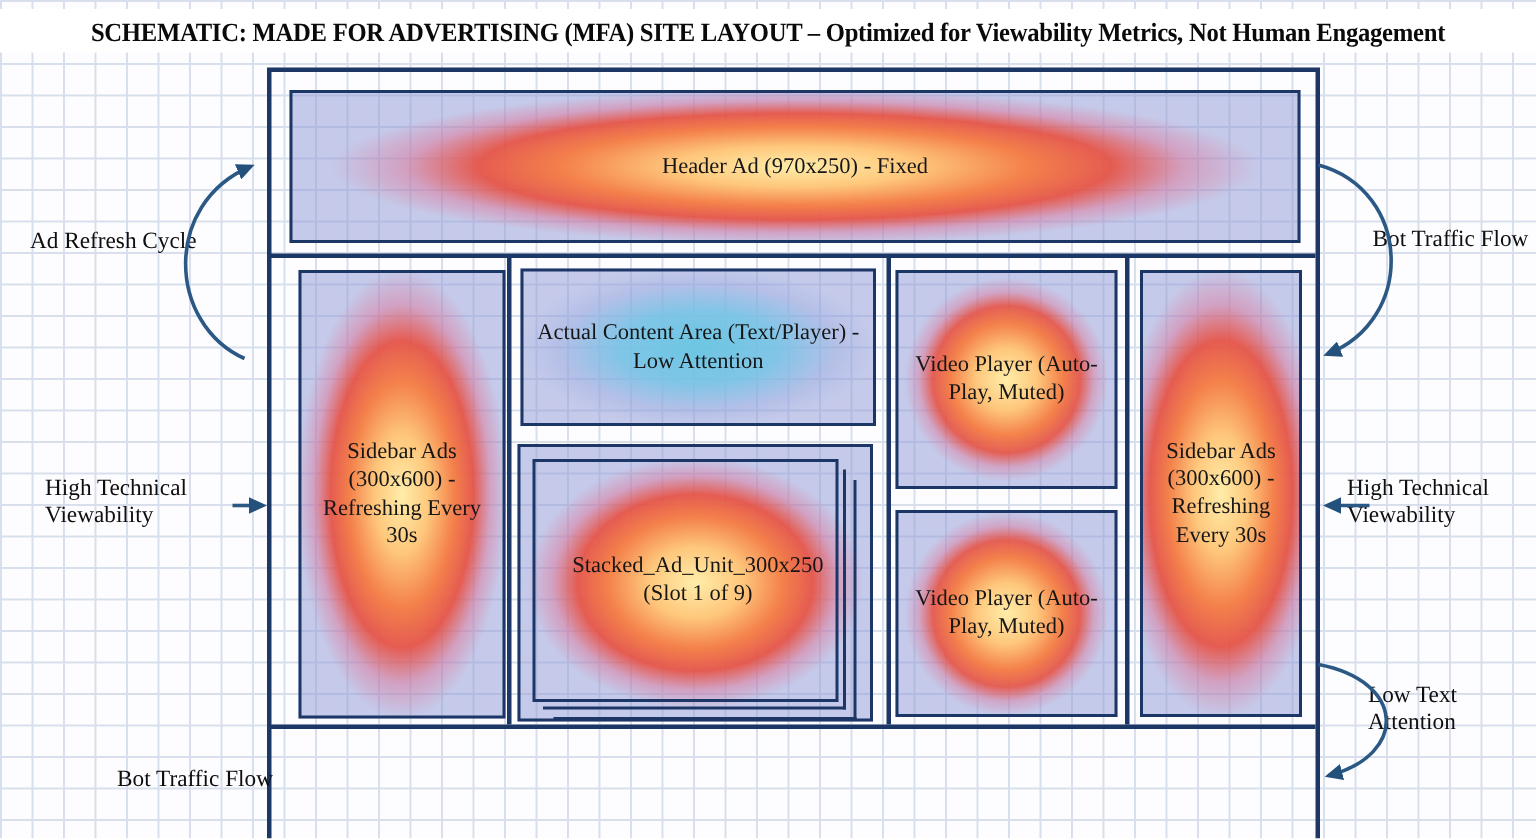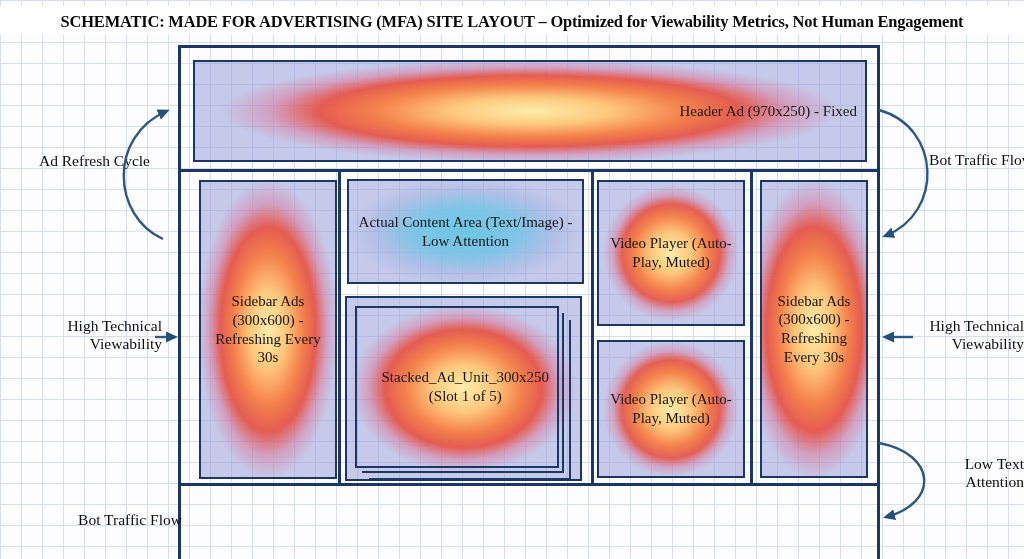--- a/index.html
+++ b/index.html
@@ -16,21 +16,21 @@
   .page-title{
     position:absolute;left:0;top:7px;width:1024px;height:28px;line-height:28px;
     text-align:center;font-weight:bold;font-size:17.5px;color:#0a0a0a;
     transform:scaleX(0.94);transform-origin:50% 50%;letter-spacing:-0.2px;white-space:nowrap;
   }
   .wrapper{position:absolute;left:178px;top:45px;width:696px;height:530px;border:3px solid #1c3766;}
   .divider{position:absolute;background:#1c3766;}
   .heatbox{
     position:absolute;border:2px solid #1c3766;
     background-color:rgba(141,152,214,0.5);
-    display:flex;align-items:center;justify-content:flex-end;
+    display:flex;align-items:center;justify-content:center;
   }
   .heat{position:absolute;left:0;top:0;right:0;bottom:0;pointer-events:none;}
   .heat-header{background:radial-gradient(ellipse 310px 52px at 50% 50%,
       #ffeda9 0%,#fec77c 26%,#f4814b 50%,rgba(233,77,60,0.88) 68%,rgba(226,110,145,0.45) 84%,rgba(160,150,215,0) 100%);}
   .heat-side{background:radial-gradient(ellipse 70px 150px at 50% 50%,
       #ffeda9 0%,#fec77c 26%,#f4814b 50%,rgba(233,77,60,0.88) 68%,rgba(226,110,145,0.45) 84%,rgba(160,150,215,0) 100%);}
   .heat-stack{background:radial-gradient(ellipse 112px 84px at 50% 50%,
       #ffeda9 0%,#fec77c 28%,#f4814b 52%,rgba(233,77,60,0.88) 70%,rgba(226,110,145,0.45) 85%,rgba(160,150,215,0) 100%);}
   .heat-video{background:radial-gradient(circle 68px at 50% 50%,
       #ffeda9 0%,#fec77c 30%,#f4814b 55%,rgba(233,77,60,0.85) 72%,rgba(226,110,145,0.4) 86%,rgba(160,150,215,0) 100%);}
@@ -39,21 +39,21 @@
   .heat-content{background:radial-gradient(ellipse 118px 54px at 50% 50%,
       rgba(104,198,226,0.95) 0%,rgba(116,196,230,0.85) 45%,rgba(150,172,226,0.35) 78%,rgba(160,150,215,0) 100%);}
   .box-label{
     position:relative;z-index:3;font-size:15px;line-height:1.24;color:#161616;
     text-align:center;padding:0 8px;
   }
   .card{position:absolute;border:2px solid #1c3766;background:transparent;}
   .card-edge{position:absolute;border-right:2px solid #1c3766;border-bottom:2px solid #1c3766;background:transparent;}
   .card-front{display:flex;align-items:center;justify-content:flex-end;}
   .ann{
-    position:absolute;font-size:15.5px;line-height:1.18;color:#0e0e0e;text-align:right;
+    position:absolute;font-size:15.5px;line-height:1.18;color:#0e0e0e;text-align:left;
   }
   .arrow-layer{position:absolute;left:0;top:0;width:1024px;height:559px;pointer-events:none;}
 </style>
 </head>
 <body>
 
 <div class="canvas">
 
   <div class="title-band"></div>
   <div class="page-title">SCHEMATIC: MADE FOR ADVERTISING (MFA) SITE LAYOUT – Optimized for Viewability Metrics, Not Human Engagement</div>
@@ -71,32 +71,32 @@
     <div class="box-label">Header Ad (970x250) - Fixed</div>
   </div>
 
   <div class="heatbox" style="left:199px;top:180px;width:134px;height:295px;">
     <div class="heat heat-side"></div>
     <div class="box-label">Sidebar Ads (300x600) - Refreshing Every 30s</div>
   </div>
 
   <div class="heatbox" style="left:347px;top:179px;width:233px;height:101px;">
     <div class="heat heat-content"></div>
-    <div class="box-label">Actual Content Area (Text/Image) - Low Attention</div>
+    <div class="box-label">Actual Content Area (Text/Player) - Low Attention</div>
   </div>
 
   <div class="heatbox" style="left:345px;top:296px;width:233px;height:181px;">
     <div class="heat heat-stack"></div>
   </div>
   <div class="card-edge" style="left:369px;top:320px;width:200px;height:158px;"></div>
   <div class="card-edge" style="left:362px;top:313px;width:200px;height:158px;"></div>
   <div class="card card-front" style="left:355px;top:306px;width:200px;height:158px;">
     <div class="box-label">
       <span>Stacked_Ad_Unit_300x250</span><br>
-      <span>(Slot 1 of 5)</span>
+      <span>(Slot 1 of 9)</span>
     </div>
   </div>
 
   <div class="heatbox" style="left:597px;top:180px;width:144px;height:142px;">
     <div class="heat heat-video"></div>
     <div class="box-label">Video Player (Auto-Play, Muted)</div>
   </div>
   <div class="heatbox" style="left:597px;top:340px;width:144px;height:134px;">
     <div class="heat heat-video"></div>
     <div class="box-label">Video Player (Auto-Play, Muted)</div>

